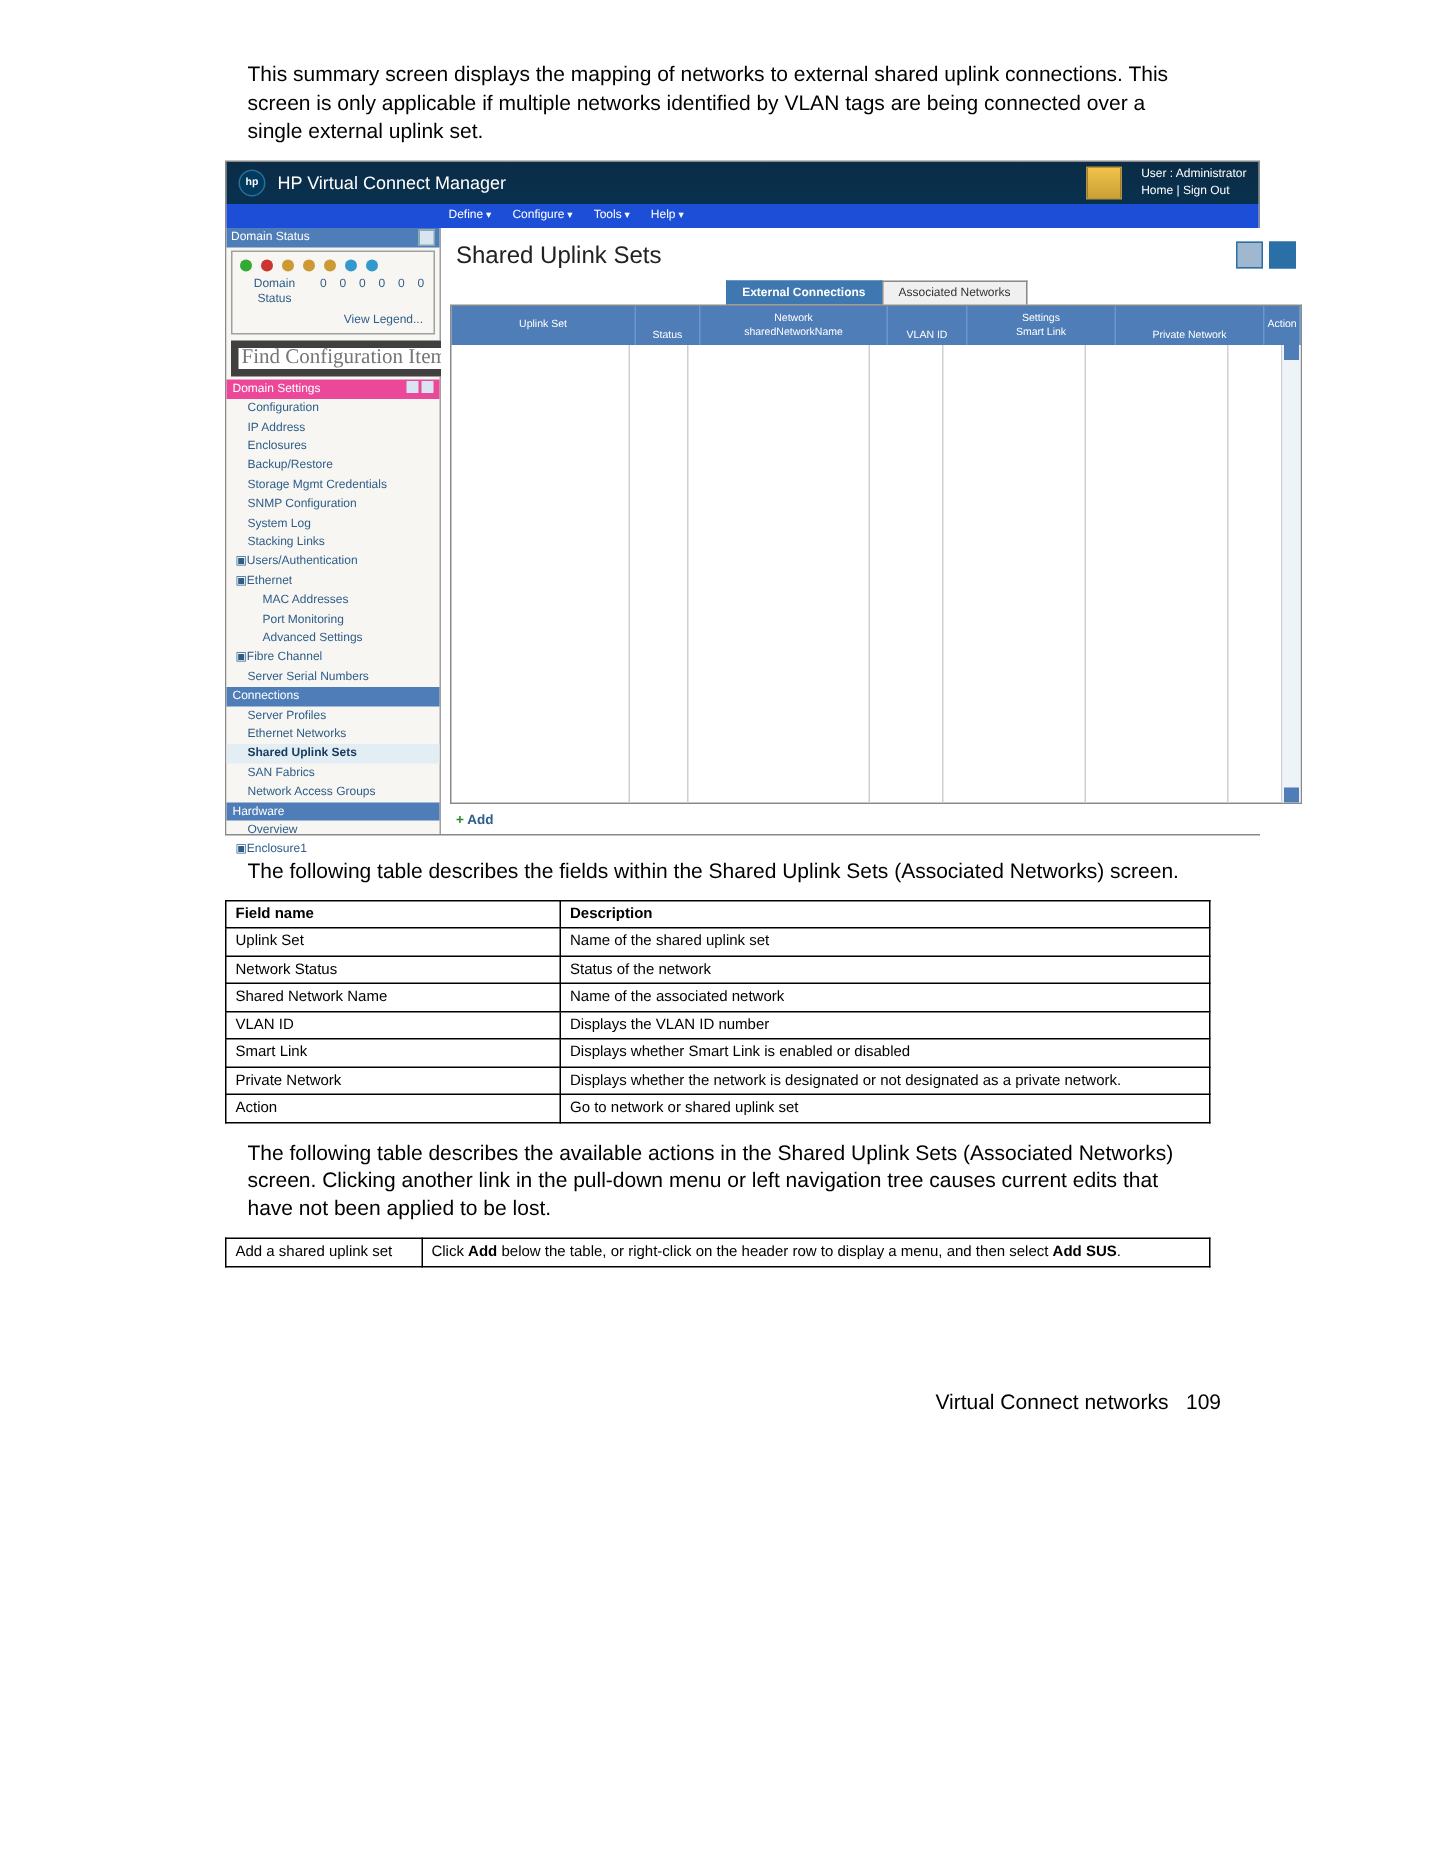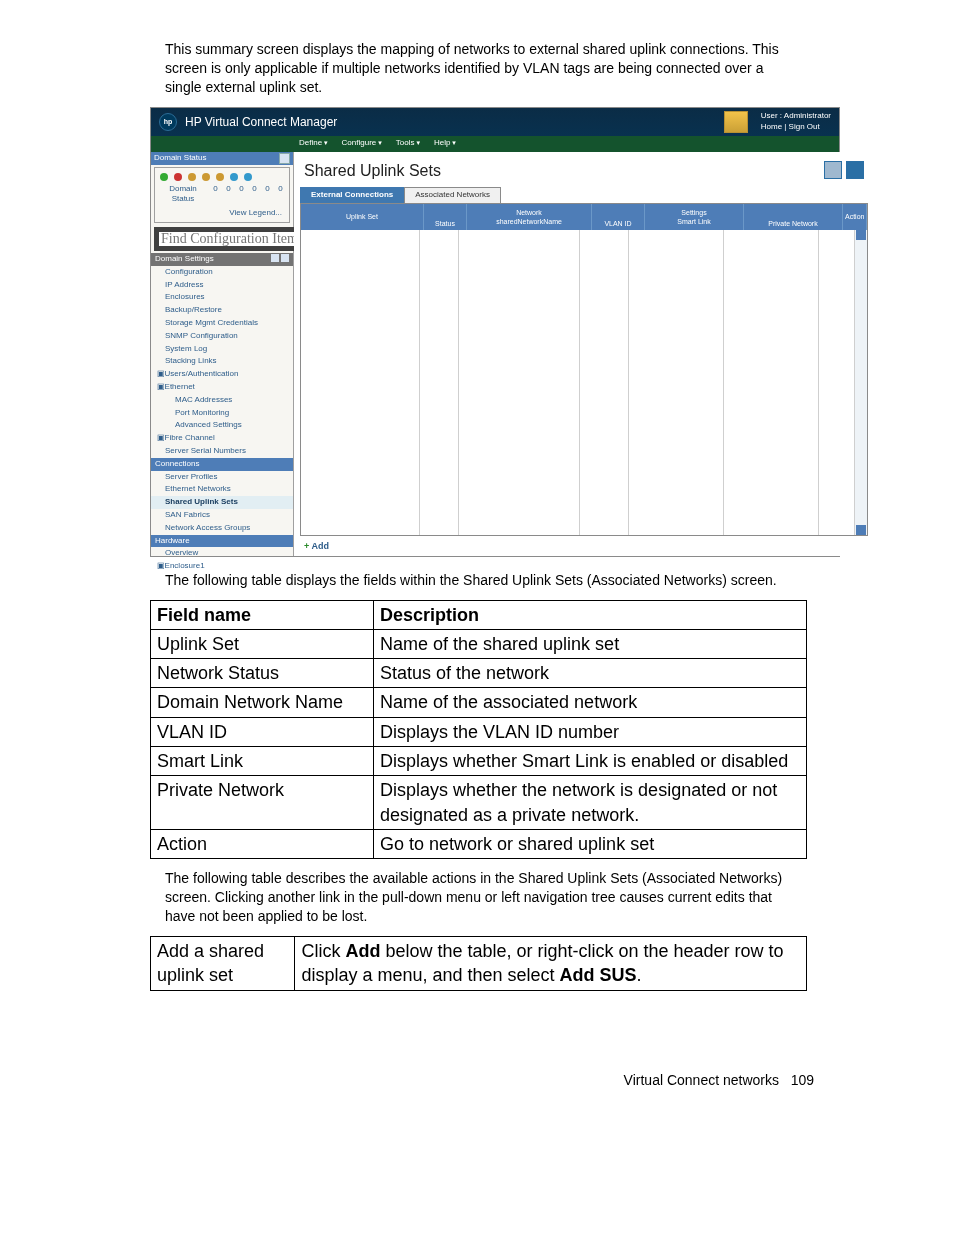--- a/index.html
+++ b/index.html
@@ -38,75 +38,75 @@
     display:flex;align-items:center;justify-content:center;
     font-size:7px;font-weight:bold;margin-right:8px;
   }
   .top-title { font-size: 12px; font-weight: 500; }
   .top-right { margin-left:auto; display:flex; align-items:center; gap:13px; font-size:8px;}
   .home-icon {
     width:22px;height:20px;background:linear-gradient(#f2c34a,#caa036);
     border:1px solid #b89133;
   }
   .menu-bar {
-    height:16px;background:#14532d;color:#fff;display:flex;align-items:center;
+    height:16px;background:#1d4ed8;color:#fff;display:flex;align-items:center;
     gap:14px;padding-left:148px;font-size:8px;
   }
   .menu-bar span::after{content:' \25BE';font-size:7px;}
   .body-row { flex:1; display:flex; min-height:0;}
   .sidebar {
     width:142px;background:#f7f6f2;border-right:1px solid #a0a0a0;
     display:flex;flex-direction:column;font-size:8px;color:#2e5d8a;
   }
   .side-box{border:1px solid #a0a0a0;margin:2px 3px;padding:2px 3px;}
   .side-title{background:#4e7db7;color:#fff;padding:1px 3px;font-size:8px;
     display:flex;justify-content:space-between;align-items:center;}
   .side-title .sq{width:9px;height:9px;background:#d8e4f2;border:1px solid #8aa;}
   .status-icons{display:flex;gap:6px;padding:3px 2px;}
   .si{width:8px;height:8px;border-radius:50%;}
   .status-row2{display:flex;gap:6px;padding:0 2px 2px;color:#2e5d8a;}
   .status-row2 span{width:8px;text-align:center;}
   .legend{color:#2e5d8a;text-align:right;padding:1px 4px;}
   .search-row{display:flex;margin:2px 3px;gap:2px;}
   .search-row input{flex:1;font-size:14px;height:12px;border:5px solid #404040;font-family:Liberation Serif, serif;}
   .search-btn{width:12px;background:#4e7db7;border:1px solid #3c6694;}
-  .section-hd{background:#737373;color:#fff;padding:1px 4px;font-size:8px;
+  .section-hd{background:#ec4899;color:#fff;padding:1px 4px;font-size:8px;
     display:flex;justify-content:space-between;}
   .section-hd .ic{display:flex;gap:2px;}
   .section-hd .ic i{width:8px;height:8px;background:#d8e4f2;}
   .nav-hd{background:#4e7db7;color:#fff;padding:1px 4px;font-size:8px;}
   .nav ul{list-style:none;margin:0;padding:0;}
   .nav li{padding:1px 6px 1px 14px;color:#2e5d8a;}
   .nav li.sub{padding-left:24px;}
   .nav li.box::before{content:'\25A3 ';color:#2e5d8a;}
   .nav li.sel{background:#e2eef3;color:#173b5e;font-weight:bold;}
   .main{flex:1;background:#fff;display:flex;flex-direction:column;}
   .main h2{font-size:16px;font-weight:normal;color:#222;margin:8px 10px 4px;
     display:flex;align-items:center;}
   .main h2 .icons{margin-left:auto;display:flex;gap:4px;}
   .main h2 .icons i{width:16px;height:16px;background:#2a6fa5;border:1px solid #2a6fa5;}
-  .tabs{display:flex;margin:2px 6px 0;font-size:8px;}
+  .tabs{display:flex;margin:2px 6px 0;font-size:8px;justify-content:center;}
   .tab{padding:2px 10px;border:1px solid #8a8a8a;border-bottom:none;background:#f0f0f0;color:#333;}
   .tab.active{background:#3f78b0;color:#fff;border-color:#3f78b0;font-weight:bold;}
   .grid{margin:0 6px;border:1px solid #8a8a8a;flex:1;display:flex;flex-direction:column;}
   .ghead{display:flex;background:#4e7db7;color:#fff;font-size:7px;}
   .ghead .c{border-right:1px solid #6b98c8;display:flex;align-items:center;
     justify-content:center;text-align:center;padding:2px 2px;min-height:22px;flex-direction:column;}
   .gbody{flex:1;display:flex;}
   .gbody .c{border-right:1px solid #cfcfcf;}
   .c.us{width:118px;}.c.st{width:38px;}.c.nn{width:120px;}
   .c.vl{width:48px;}.c.sl{width:94px;}.c.pn{width:94px;}.c.ac{flex:1;}
   .scroll-v{width:12px;background:#eef3f7;display:flex;flex-direction:column;
     justify-content:space-between;align-items:center;}
   .scroll-v i{width:10px;height:10px;background:#4e7db7;}
   .addrow{padding:4px 10px;color:#2e5d8a;font-weight:bold;font-size:9px;}
   .addrow::before{content:'+ ';color:#2a8a2a;font-weight:bold;}
   table.doc {
     border-collapse: collapse; width: 657px; margin: 4px 0 10px;
-    font-size: 18px;
+    font-size: 10px;
   }
   table.doc th, table.doc td {
     border: 1px solid #000; padding: 2px 6px; text-align:left; vertical-align:top;
   }
   table.doc th { font-weight: bold; }
   .footer { text-align:right; font-size:14px; margin-top:80px;}
 </style>
 </head>
 <body>
 
@@ -241,38 +241,38 @@
             <i></i>
             <i></i>
           </div>
         </div>
       </div>
       <div class="addrow">Add</div>
     </div>
   </div>
 </div>
 
-<p>The following table displays the fields within the Shared Uplink Sets (Associated Networks) screen.</p>
+<p>The following table describes the fields within the Shared Uplink Sets (Associated Networks) screen.</p>
 
 <table class="doc">
   <tbody>
       <tr>
     <th style="width:210px">Field name</th>
     <th>Description</th>
   </tr>
   <tr>
         <td>Uplink Set</td>
         <td>Name of the shared uplink set</td>
       </tr>
   <tr>
         <td>Network Status</td>
         <td>Status of the network</td>
       </tr>
   <tr>
-        <td>Domain Network Name</td>
+        <td>Shared Network Name</td>
         <td>Name of the associated network</td>
       </tr>
   <tr>
         <td>VLAN ID</td>
         <td>Displays the VLAN ID number</td>
       </tr>
   <tr>
         <td>Smart Link</td>
         <td>Displays whether Smart Link is enabled or disabled</td>
       </tr>

